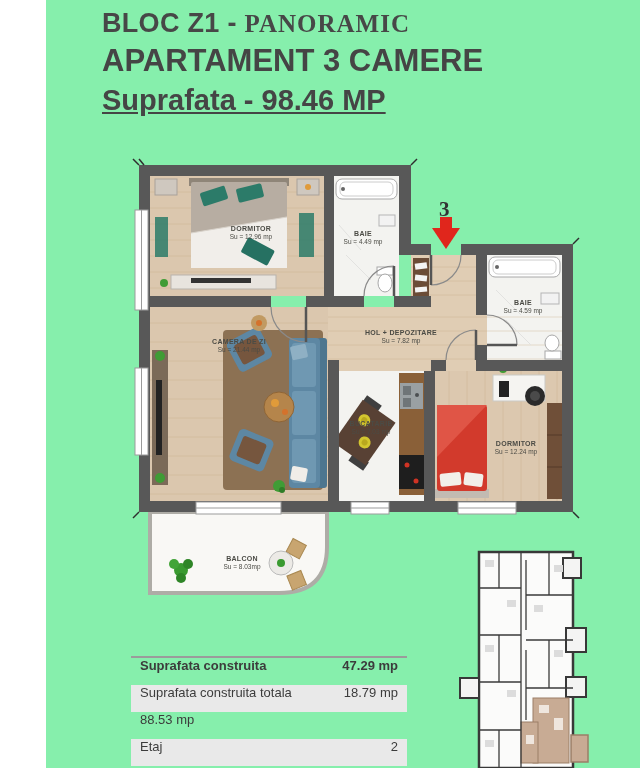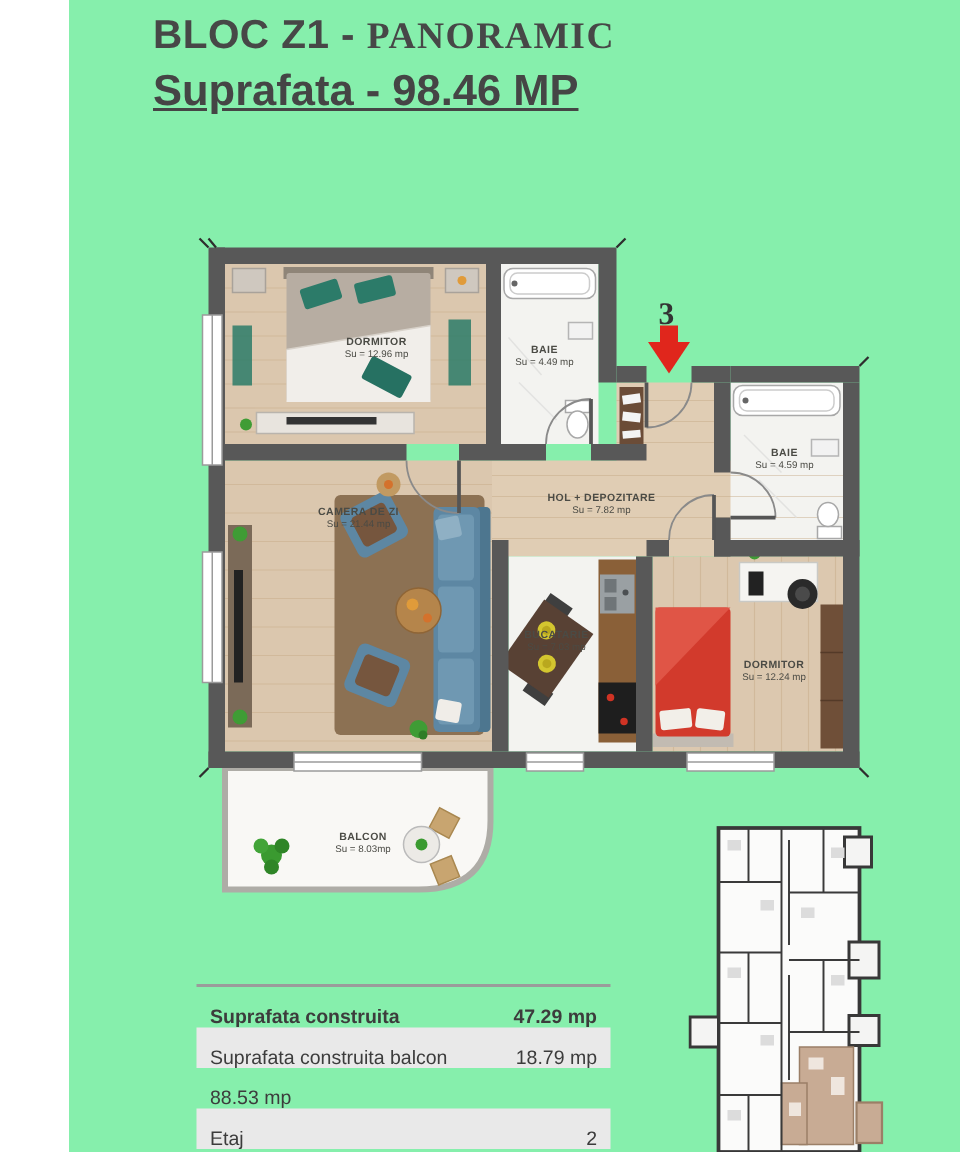--- a/index.html
+++ b/index.html
@@ -16,34 +16,35 @@
   .room-label{position:absolute;width:120px;text-align:center;color:#4b4b45;z-index:3;pointer-events:none;}
   .rl-name{font-size:7px;line-height:9px;letter-spacing:.3px;font-weight:bold;}
   .rl-area{font-size:6.5px;line-height:8px;}
   .entr-num{position:absolute;left:393px;top:197px;font-family:"Liberation Serif",serif;
             font-size:21px;font-weight:bold;color:#333;z-index:3;}
   
   .keyplan{position:absolute;left:413px;top:540px;width:227px;height:228px;overflow:hidden;}
   
   .sumtable{position:absolute;left:85px;top:656px;width:276px;border-top:2px solid #9b9b9b;z-index:4;
             font-size:13px;color:#3c3c3c;}
-  .t-row{display:flex;justify-content:space-between;align-items:flex-end;height:27px;padding:0 9px;}
+  .t-row{display:flex;justify-content:space-between;align-items:flex-start;height:27px;padding:0 9px;}
   .t-row.alt{background:#e9e9e9;}
   .t-row.bold{font-weight:bold;}
 </style>
 </head>
 <body>
 
 <div class="page">
 
   <div class="header">
     <div class="h-line1">
       <span>BLOC Z1 -</span>
       <span class="serif">PANORAMIC</span>
     </div>
+    <div class="h-line2">APARTAMENT 3 CAMERE</div>
     <div class="h-line3">Suprafata - 98.46 MP</div>
   </div>
 
   <svg class="plan" viewBox="0 0 450 450">
 
     <g>
       <rect x="19" y="21" width="174" height="120" fill="#dbc7ae"></rect>
       <rect x="203" y="21" width="65" height="120" fill="#f3f3f0"></rect>
       <rect x="280" y="100" width="65" height="105" fill="#e0cdb4"></rect>
       <rect x="197" y="152" width="234" height="64" fill="#e0cdb4"></rect>
@@ -359,21 +360,21 @@
       </g>
     </g>
   </svg>
 
   <div class="sumtable">
     <div class="t-row bold">
       <span>Suprafata construita</span>
       <span>47.29 mp</span>
     </div>
     <div class="t-row alt">
-      <span>Suprafata construita balcon</span>
+      <span>Suprafata construita totala</span>
       <span>18.79 mp</span>
     </div>
     <div class="t-row">
       <span>88.53 mp</span>
     </div>
     <div class="t-row alt">
       <span>Etaj</span>
       <span>2</span>
     </div>
   </div>

